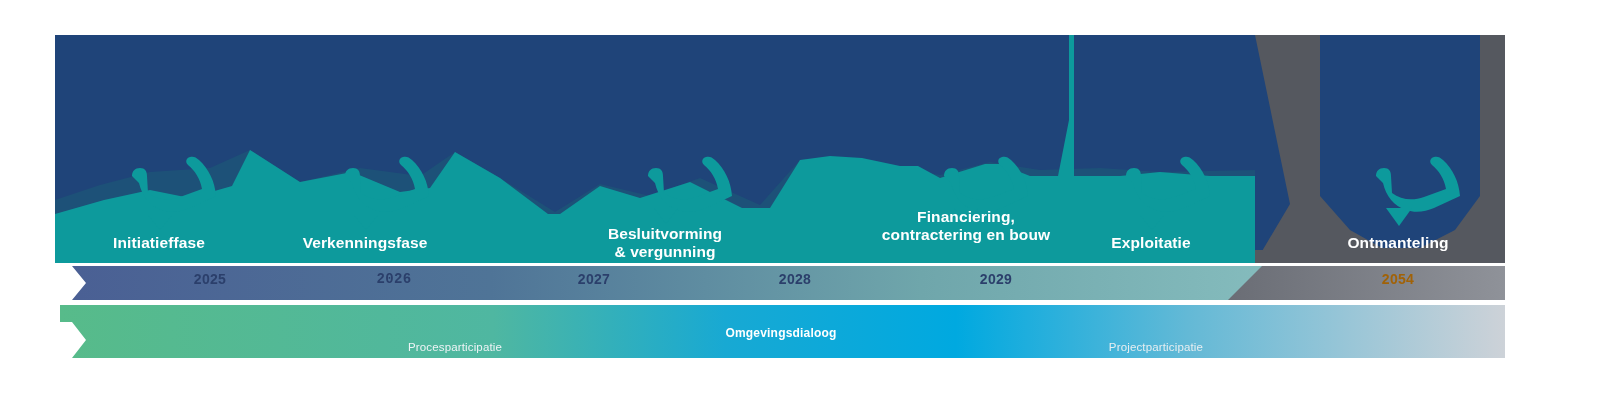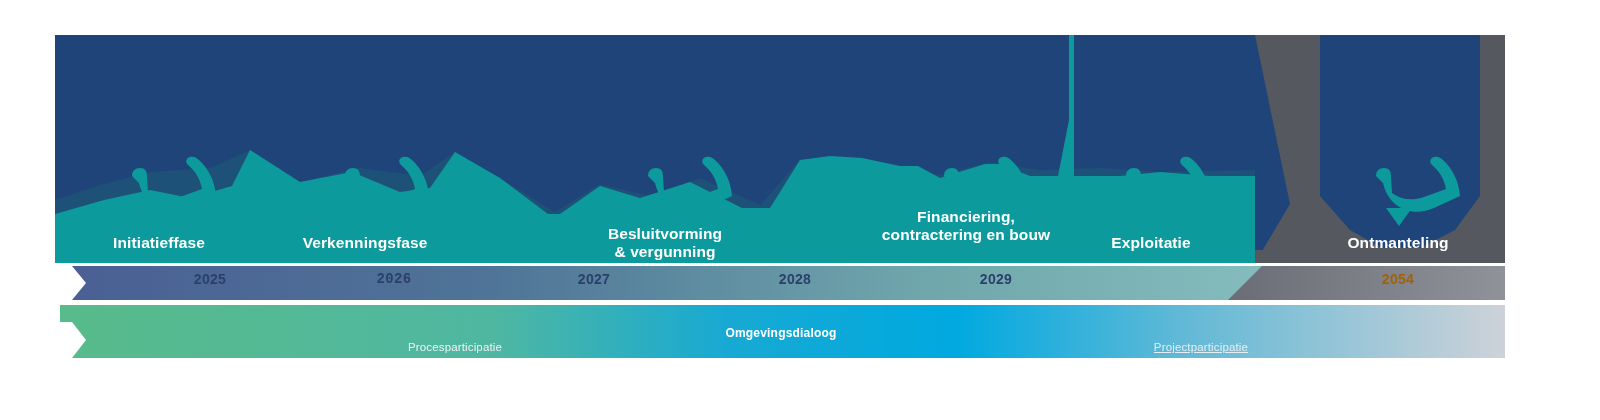--- a/index.html
+++ b/index.html
@@ -252,16 +252,16 @@
     <div class="year-label year-dark" style="left:394px;top:279px;font-family:Liberation Mono, monospace;">2026</div>
     <div class="year-label year-dark" style="left:594px;top:279px;">2027</div>
     <div class="year-label year-dark" style="left:795px;top:279px;">2028</div>
     <div class="year-label year-dark" style="left:996px;top:279px;">2029</div>
     <div class="year-label year-light" style="left:1398px;top:279px;">2054</div>
   </div>
 
   <div>
     <div class="part-title" style="left:781px;top:333px;">Omgevingsdialoog</div>
     <div class="part-sub" style="left:423px;top:347px;margin-left:32px;">Procesparticipatie</div>
-    <div class="part-sub dim" style="left:1201px;top:347px;text-decoration:underline;">Projectparticipatie</div>
+    <div class="part-sub dim" style="left:1156px;top:347px;">Projectparticipatie</div>
   </div>
 
 </div>
 
 </body></html>

